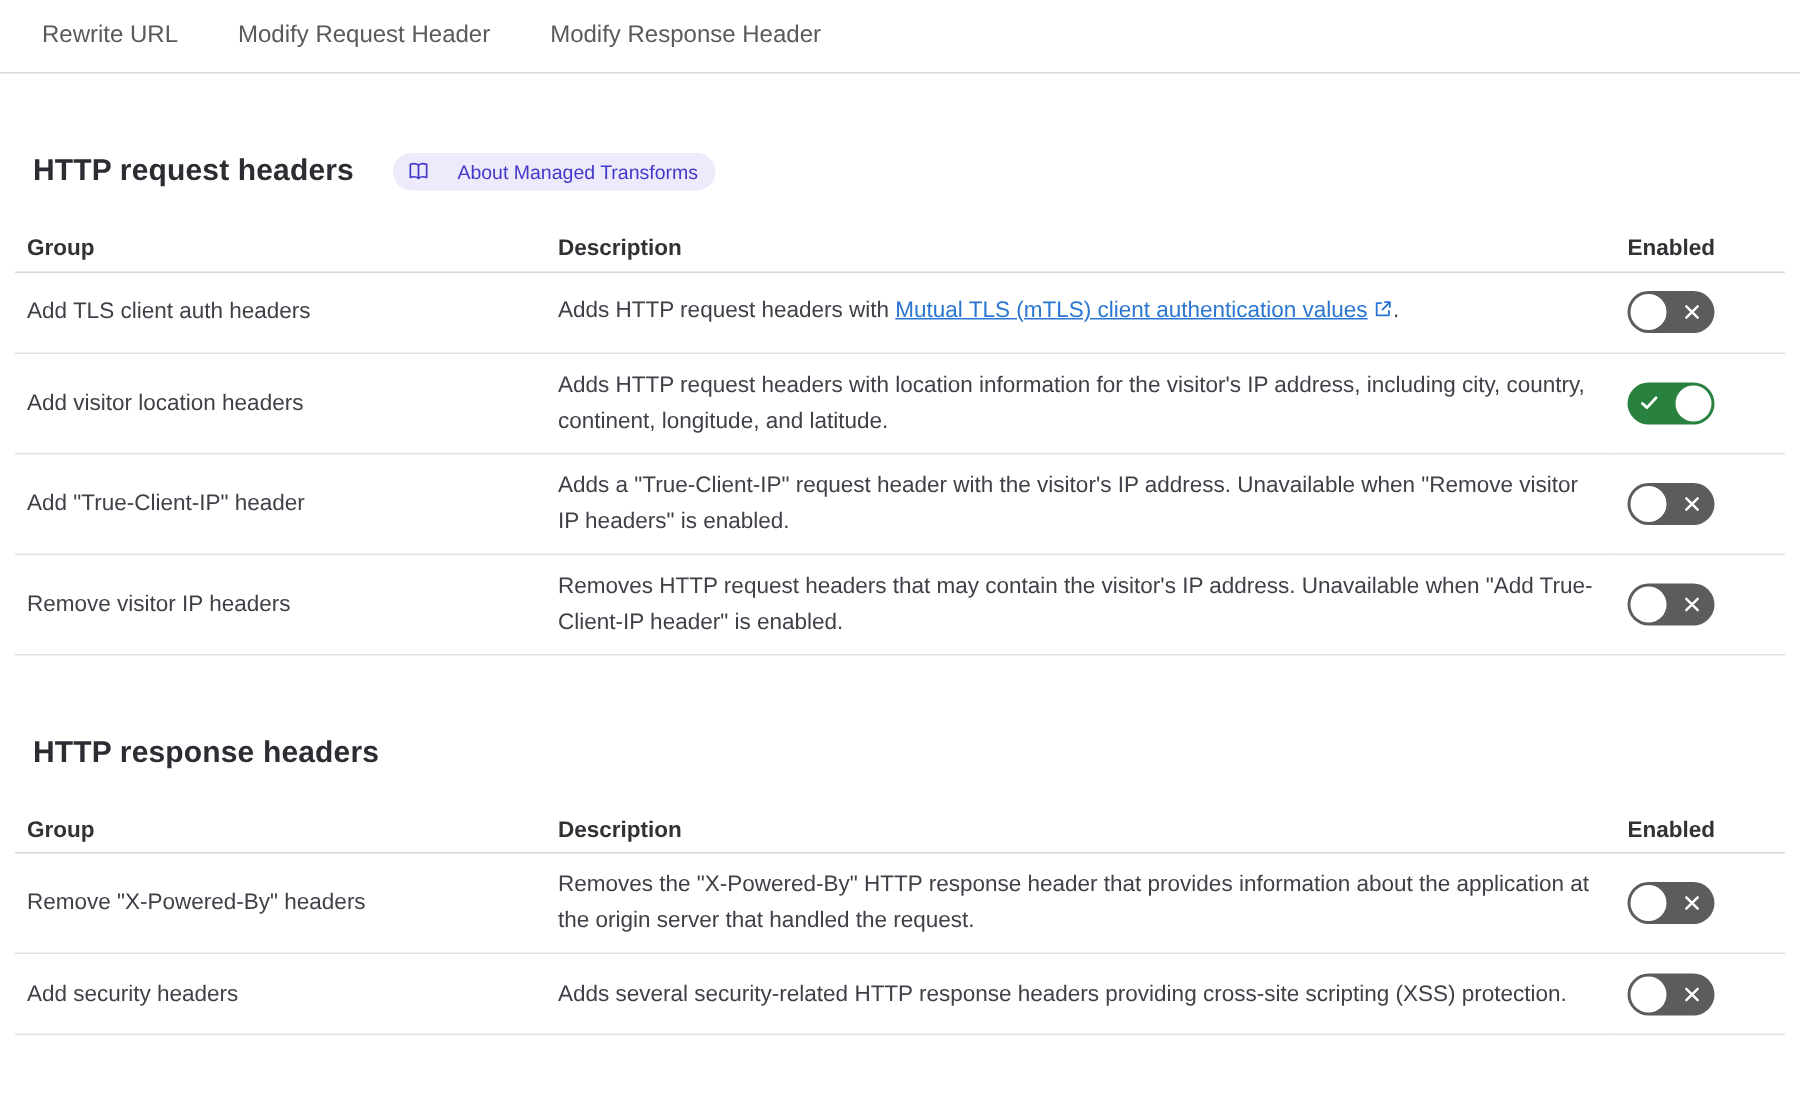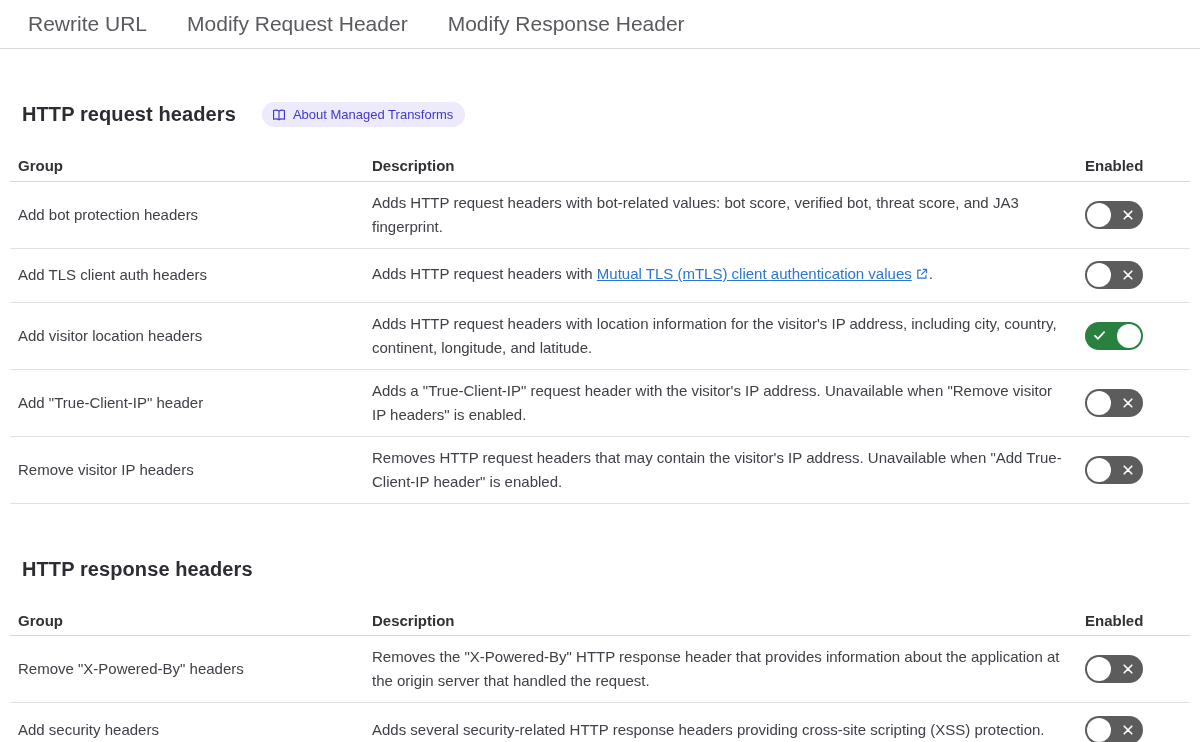--- a/index.html
+++ b/index.html
@@ -16,21 +16,21 @@
   .tabbar {
     display: flex;
     align-items: stretch;
     height: 49px;
     border-bottom: 1px solid #d9d9d9;
     padding-left: 8px;
   }
   .tab {
     display: flex; align-items: center;
     padding: 0 20px;
-    font-size: 21px;
+    font-size: 16px;
     color: #595a5e;
     cursor: pointer;
     position: relative;
     white-space: nowrap;
   }
   .tab.active { color: #232428; font-weight: 600; }
   .tab.active::after {
     content: "";
     position: absolute;
     left: 0; right: 0; bottom: -1px;
@@ -47,21 +47,21 @@
     gap: 14px;
   }
   .section-head h2 {
     margin: 12px;
     font-size: 20px;
     font-weight: 700;
     color: #2b2d33;
     letter-spacing: 0.1px;
   }
   .badge {
-    display: inline-flex; align-items: center; gap: 7px;
+    display: inline-flex; gap: 19px;
     background: var(--badge-bg, #eceafb);
     color: var(--badge-text, #4338ca);
     font-size: 13px;
     padding: 5px 12px 5px 10px;
     border-radius: 13px;
     text-decoration: none;
     cursor: pointer;
     white-space: nowrap;
   }
   .badge svg { display: block; }
@@ -159,35 +159,20 @@
     </div>
     <table class="transforms-table">
       <thead>
         <tr>
           <th class="col-group">Group</th>
           <th class="col-desc">Description</th>
           <th class="col-enabled">Enabled</th>
         </tr>
       </thead>
       <tbody>
-  <tr>
-    <td class="col-group">Add bot protection headers</td>
-    <td class="col-desc">Adds HTTP request headers with bot-related values: bot score, verified bot, threat score, and JA3 fingerprint.</td>
-    <td class="col-enabled">
-      <div class="toggle off" role="switch" aria-checked="false">
-
-        <span class="knob"></span>
-        <span class="mark mark-x">
-          <svg width="12" height="12" viewBox="0 0 12 12">
-                    <path d="M2.2 2.2 L9.8 9.8 M9.8 2.2 L2.2 9.8" stroke="#ffffff" stroke-width="1.6" stroke-linecap="round"></path>
-                  </svg>
-        </span>
-      </div>
-    </td>
-  </tr>
 
   <tr>
     <td class="col-group">Add TLS client auth headers</td>
     <td class="col-desc">Adds HTTP request headers with <a class="desc-link" href="#">Mutual TLS (mTLS) client authentication values</a><span class="ext-icon"><svg width="14" height="14" viewBox="0 0 16 16" fill="none" stroke="currentColor" stroke-width="1.4" stroke-linecap="round" stroke-linejoin="round">
                   <path d="M6.5 3.5 H3.2 V12.8 H12.5 V9.5"></path>
                   <path d="M9.5 2.8 H13.2 V6.5"></path>
                   <path d="M13 3 L7.6 8.4"></path>
                 </svg></span>.</td>
     <td class="col-enabled">
       <div class="toggle off" role="switch" aria-checked="false">

